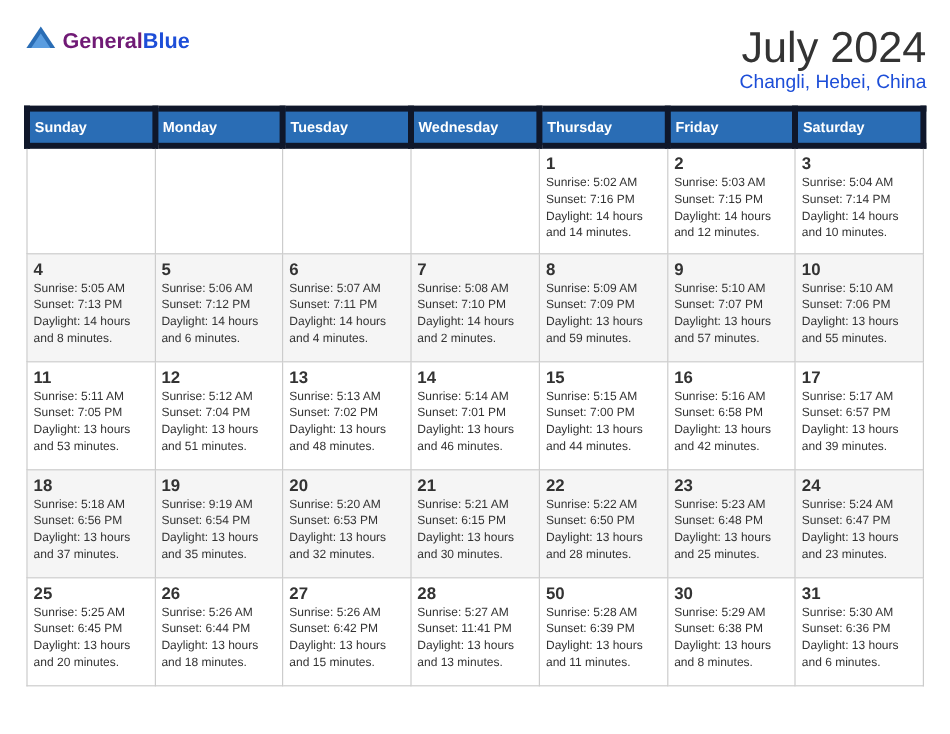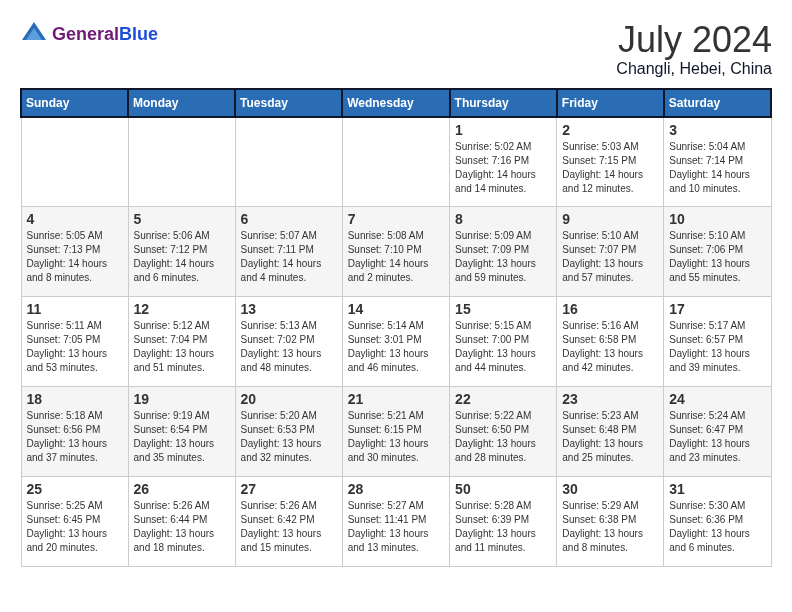--- a/index.html
+++ b/index.html
@@ -39,35 +39,35 @@
       text-align: right;
     }
     .main-title {
       font-size: 36px;
       font-weight: normal;
       color: #333;
       line-height: 1.1;
     }
     .subtitle {
       font-size: 16px;
-      color: #0f172a;
+      color: #1d4ed8;
     }
     table {
       width: 100%;
       border-collapse: collapse;
       font-size: 11px;
     }
     th {
       background-color: #2a6db5;
       color: #fff;
       padding: 6px 4px;
       text-align: left;
       font-size: 12px;
       font-weight: bold;
-      border: 2px solid #0f172a;
+      border: 5px solid #0f172a;
     }
     td {
       border: 1px solid #ccc;
       padding: 4px 5px;
       vertical-align: top;
       height: 90px;
       width: 108px;
     }
     .day-number {
       font-size: 14px;
@@ -219,21 +219,21 @@
         <td>
           <span class="day-number">13</span>
           <div class="day-info">Sunrise: 5:13 AM
 Sunset: 7:02 PM
 Daylight: 13 hours
 and 48 minutes.</div>
         </td>
         <td>
           <span class="day-number">14</span>
           <div class="day-info">Sunrise: 5:14 AM
-Sunset: 3:01 PM
+Sunset: 7:01 PM
 Daylight: 13 hours
 and 46 minutes.</div>
         </td>
         <td>
           <span class="day-number">15</span>
           <div class="day-info">Sunrise: 5:15 AM
 Sunset: 7:00 PM
 Daylight: 13 hours
 and 44 minutes.</div>
         </td>

